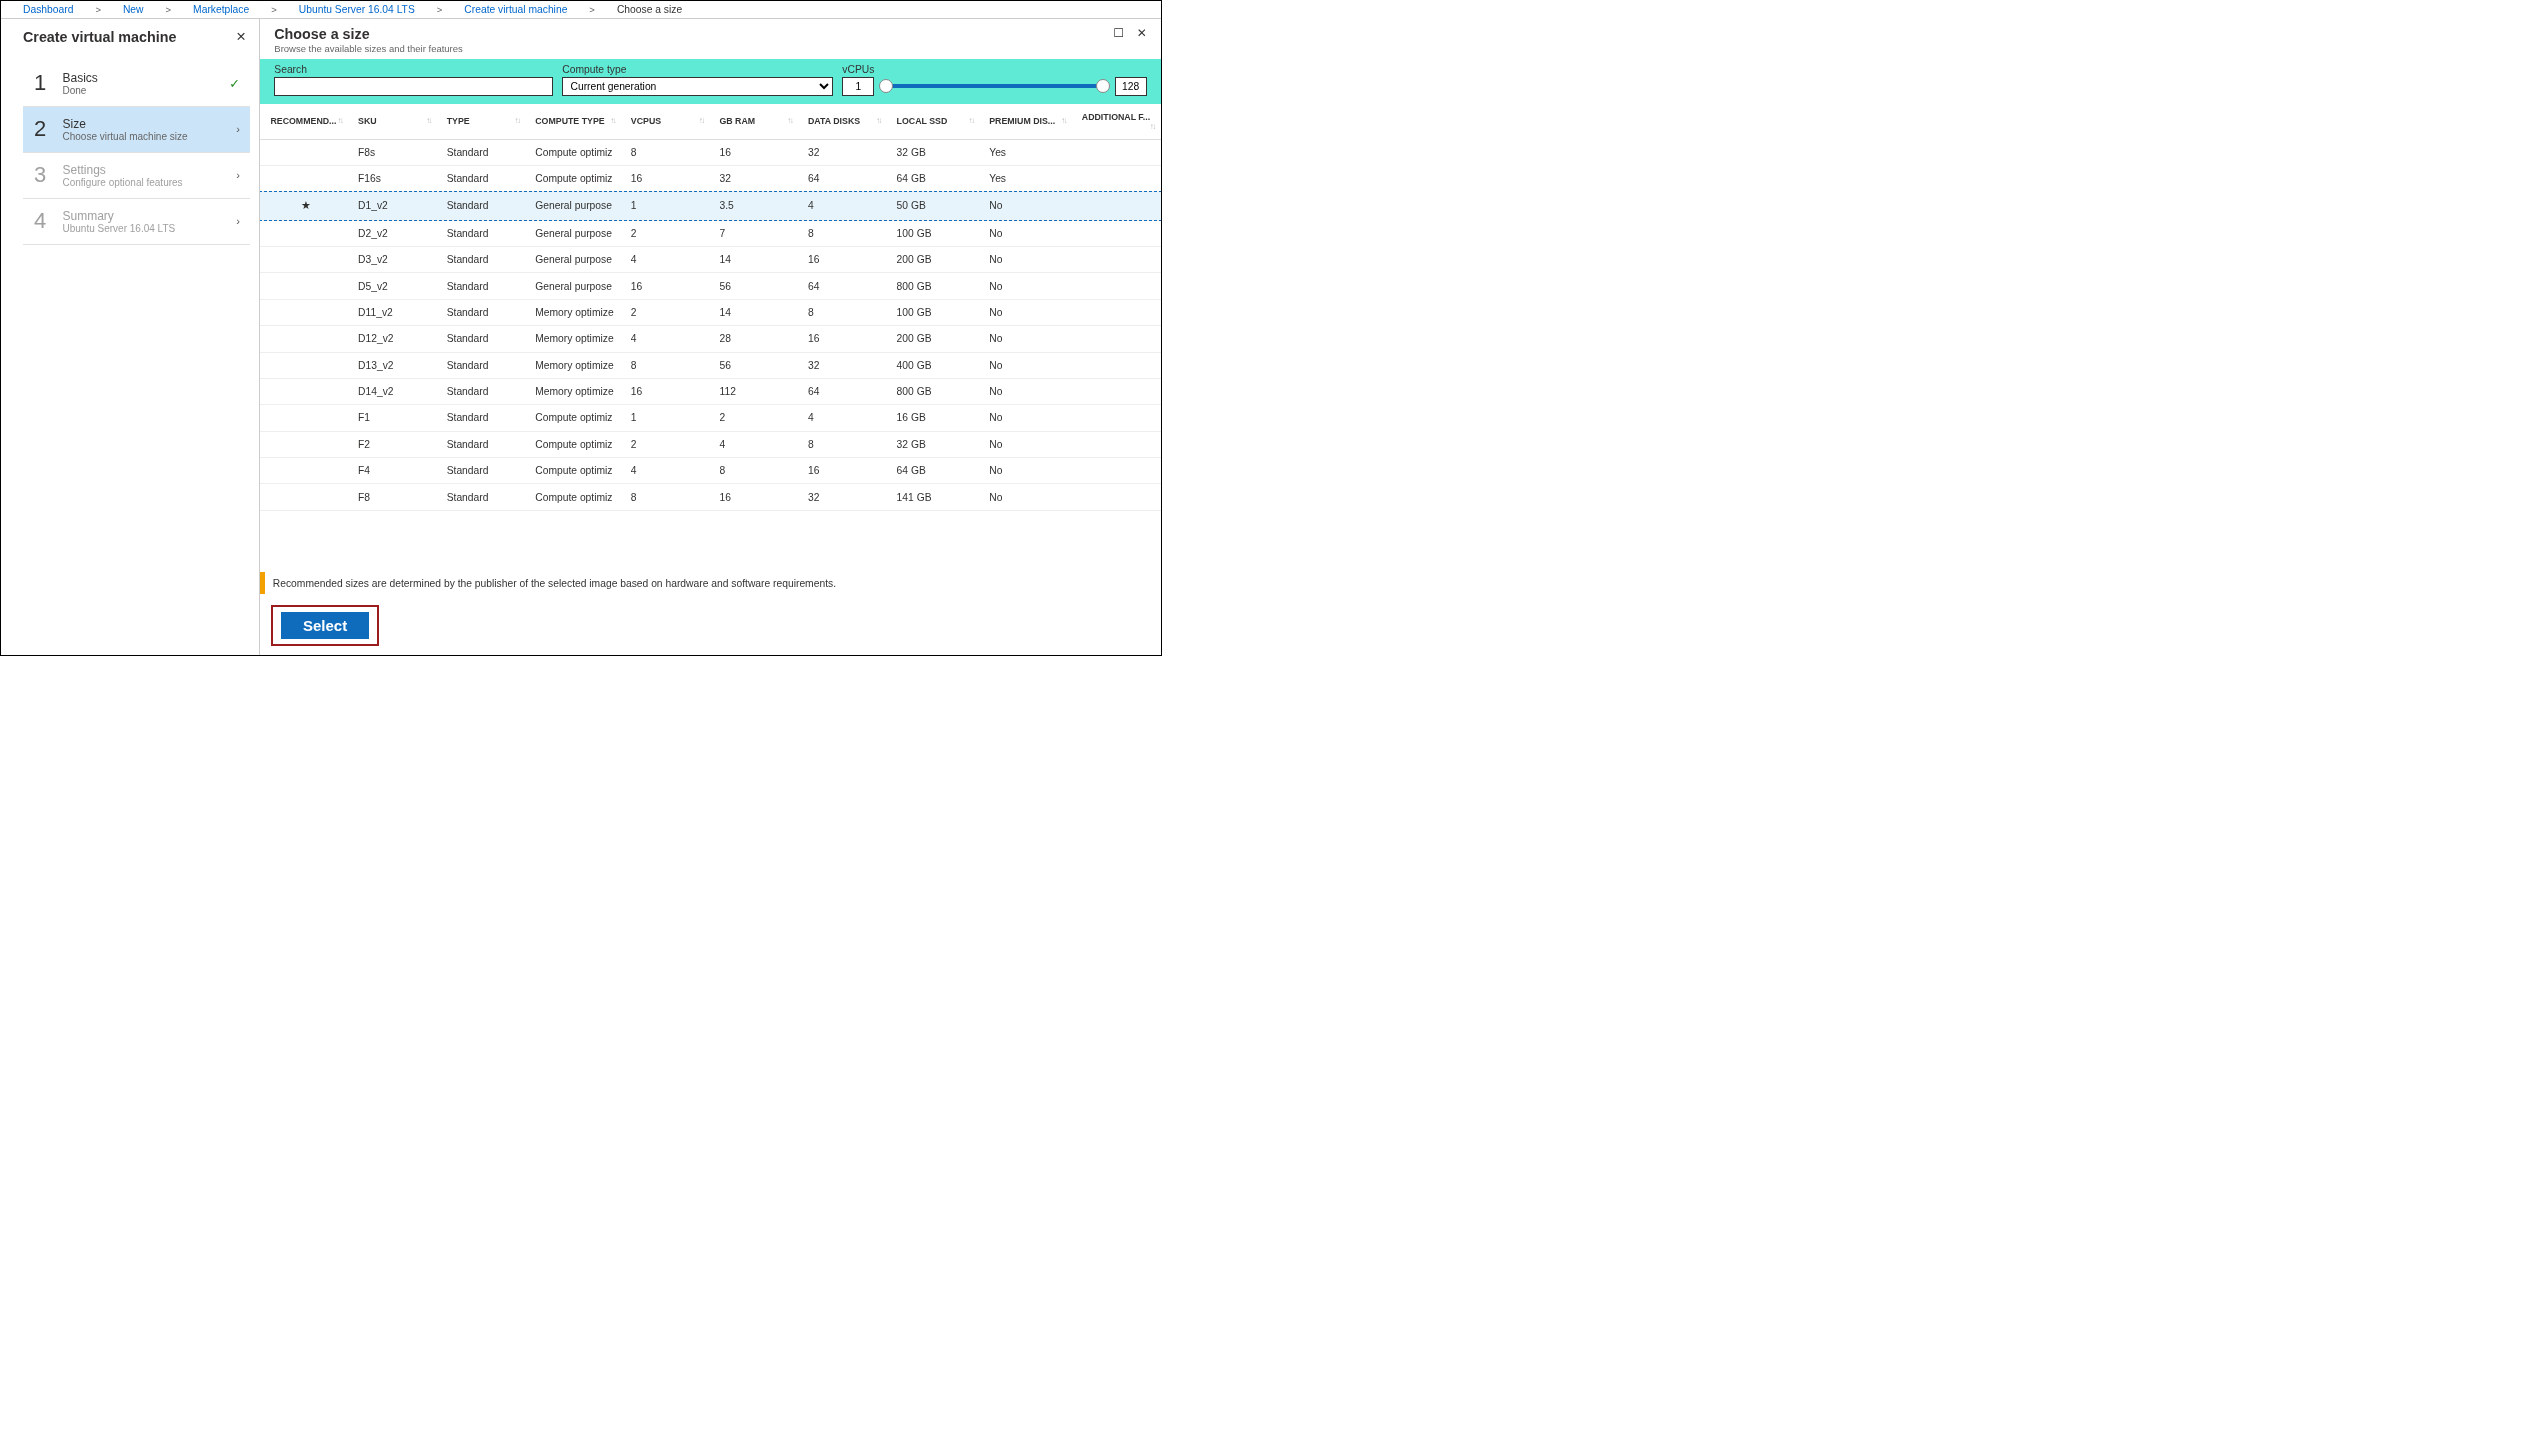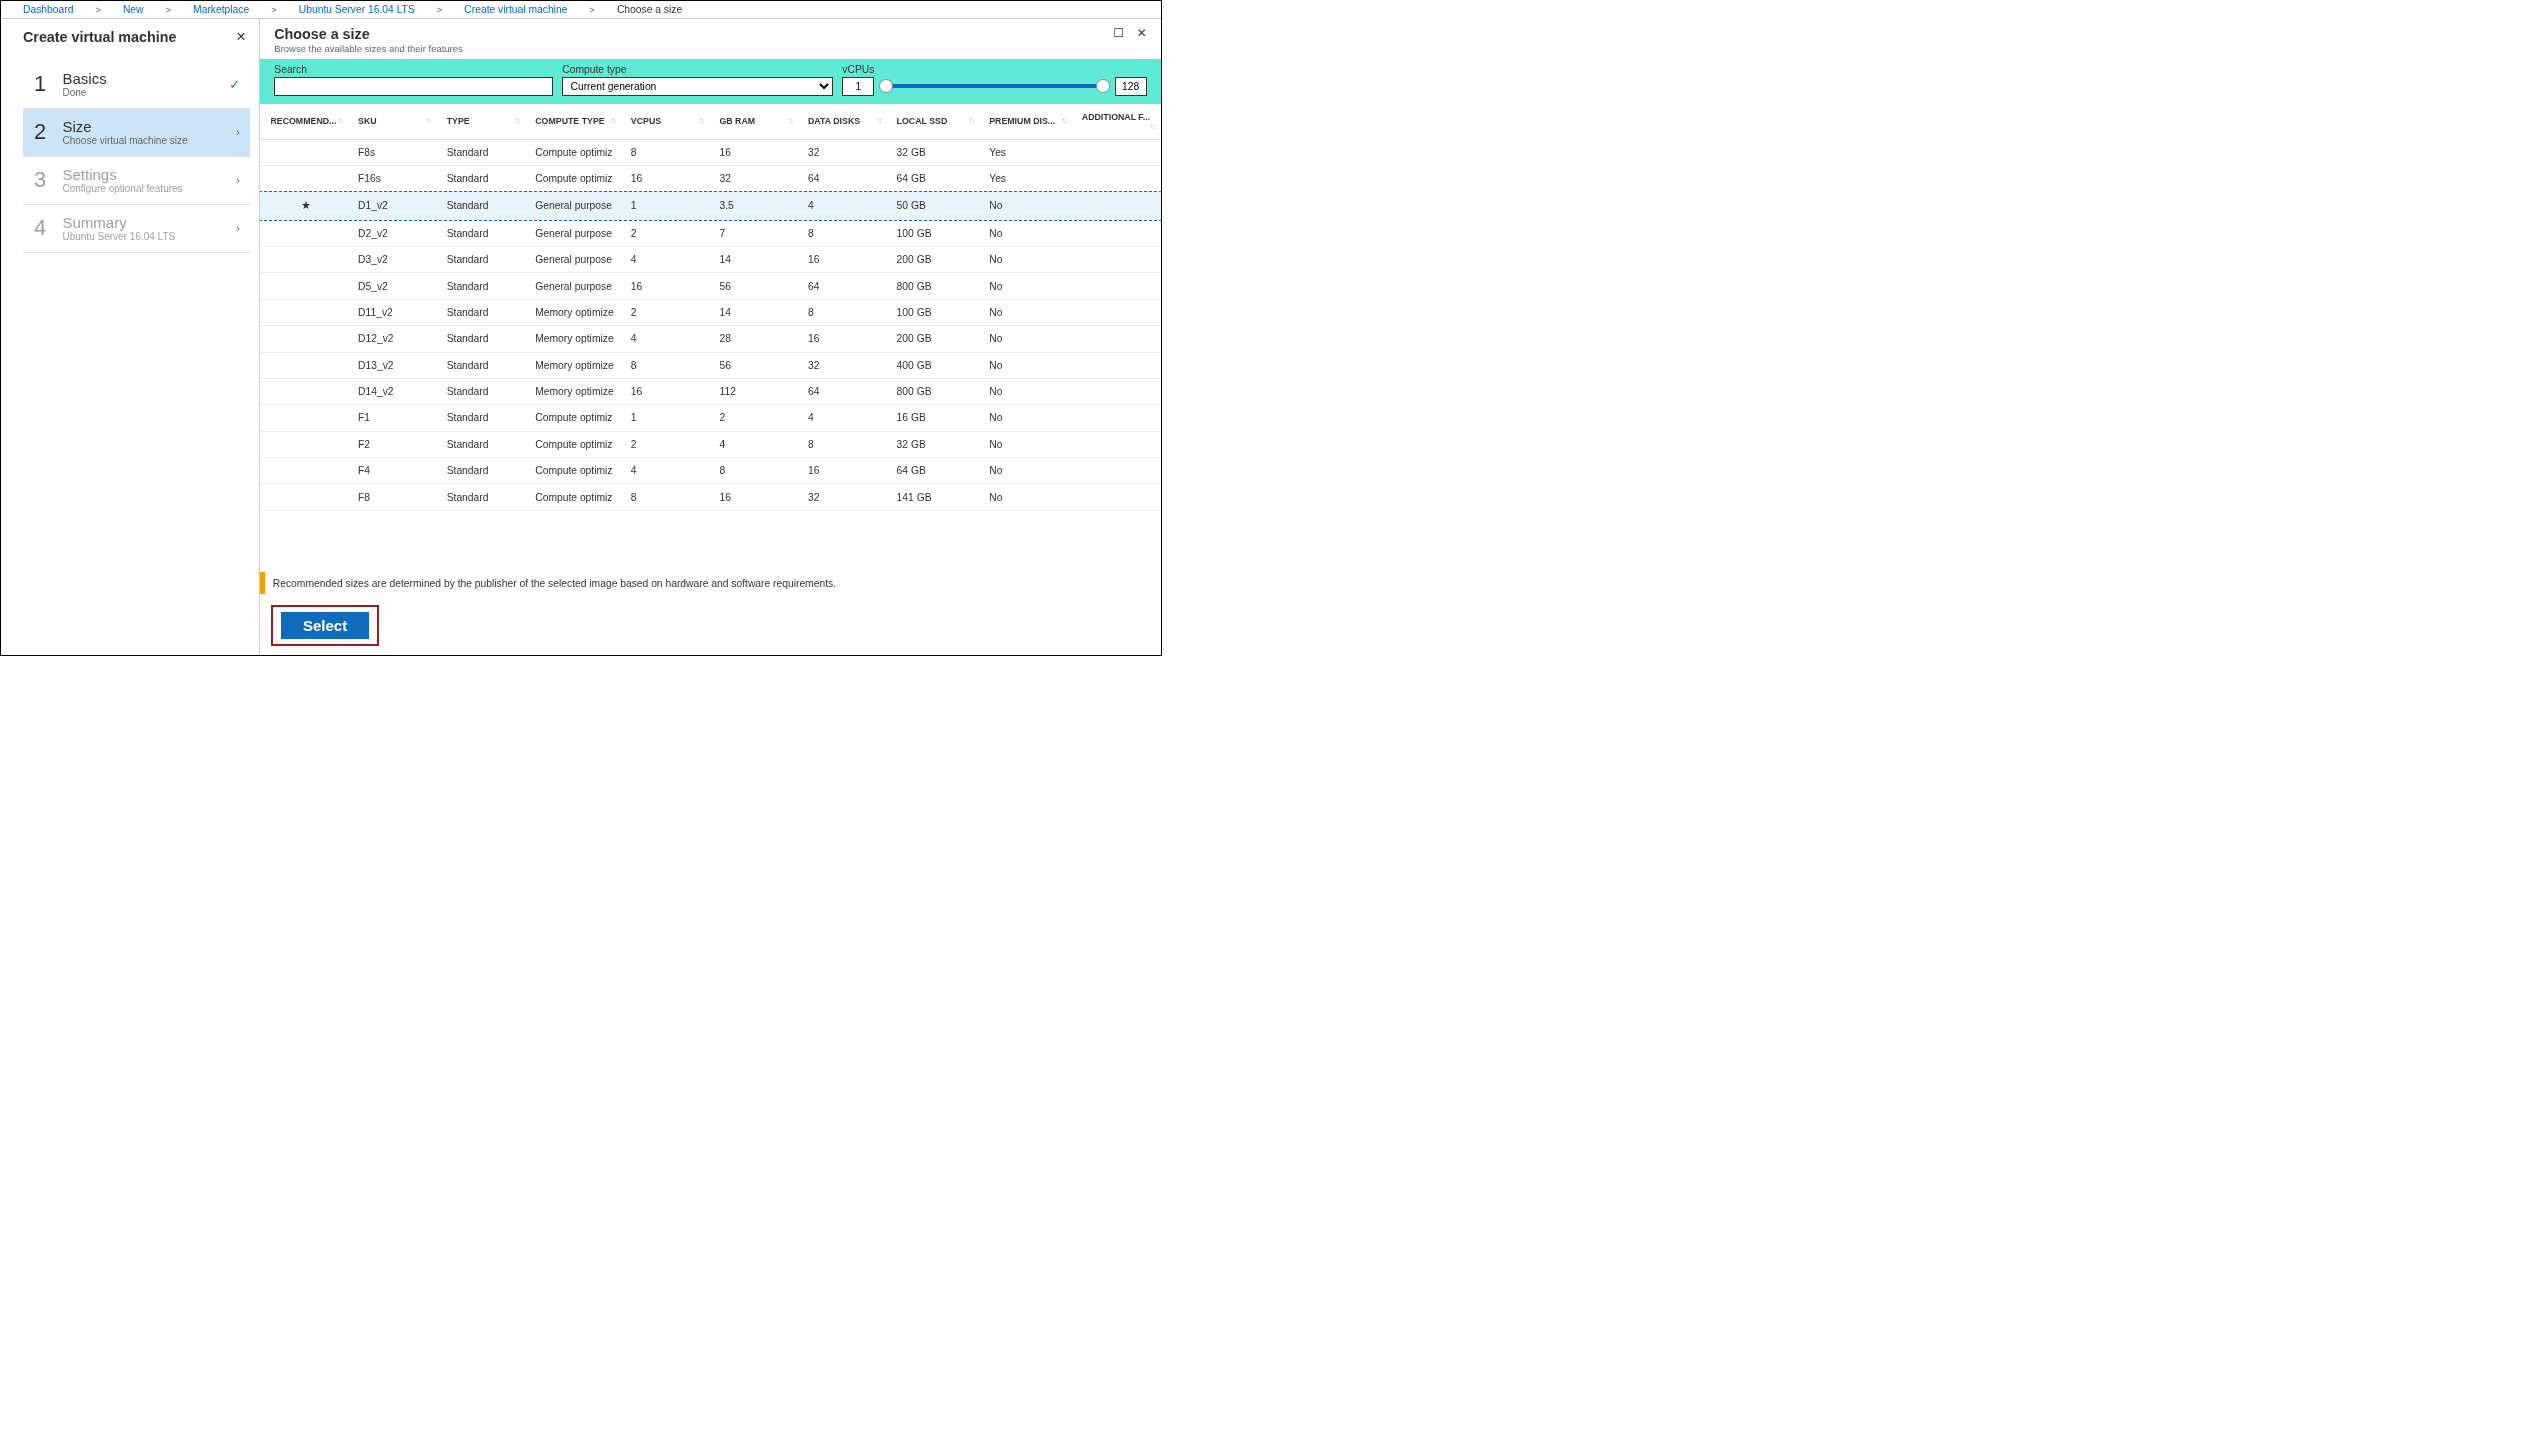--- a/index.html
+++ b/index.html
@@ -41,21 +41,21 @@
   .step {
     display: flex; align-items: center; gap: 11px;
     padding: 9.5px 9.5px 9.5px 11px; border-bottom: 0.8px solid #e1e1e1;
     cursor: pointer;
     position: relative;
   }
   .step.active { background: #cce4f7; }
   .step .num { font-size: 22px; font-weight: 300; color: #333; width: 17.5px; }
   .step.muted .num, .step.muted .step-title, .step.muted .step-sub { color: #a0a0a0; }
   .step-body { flex: 1; }
-  .step-title { font-size: 15px; color: #333; }
+  .step-title { font-size: 12px; color: #333; }
   .step-sub { font-size: 10px; color: #666; }
   .step .check { color: #1f8a1f; font-size: 12.7px; }
   .step .chev { color: #555; font-size: 11px; }
 
   
   .content { flex: 1; display: flex; flex-direction: column; min-width: 0; }
   .content-header {
     display: flex; justify-content: space-between; align-items: flex-start;
     padding: 6.4px 14.3px 4.8px 14.3px;
   }

